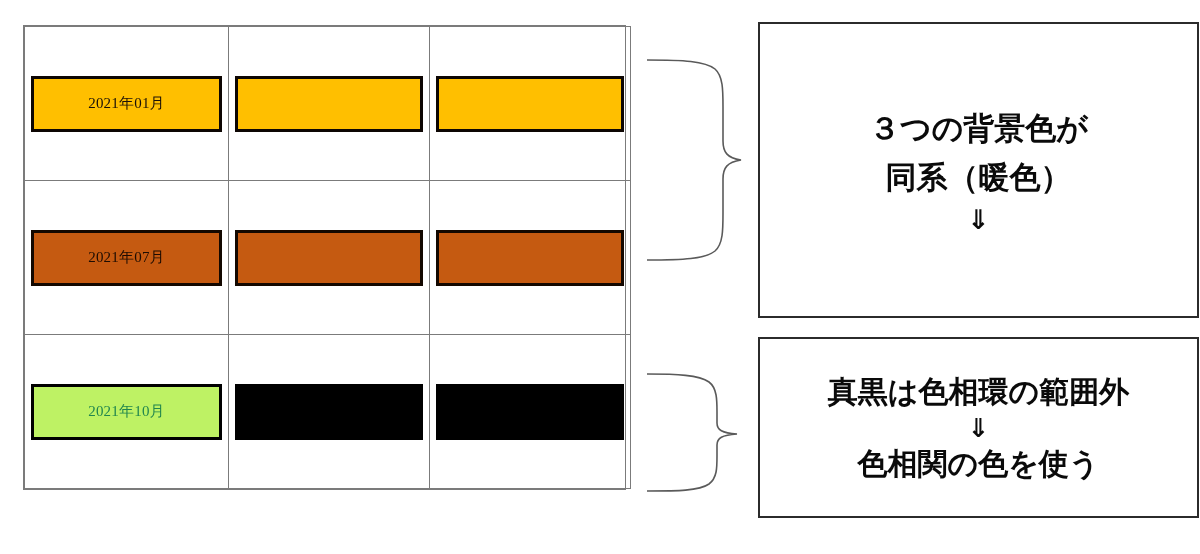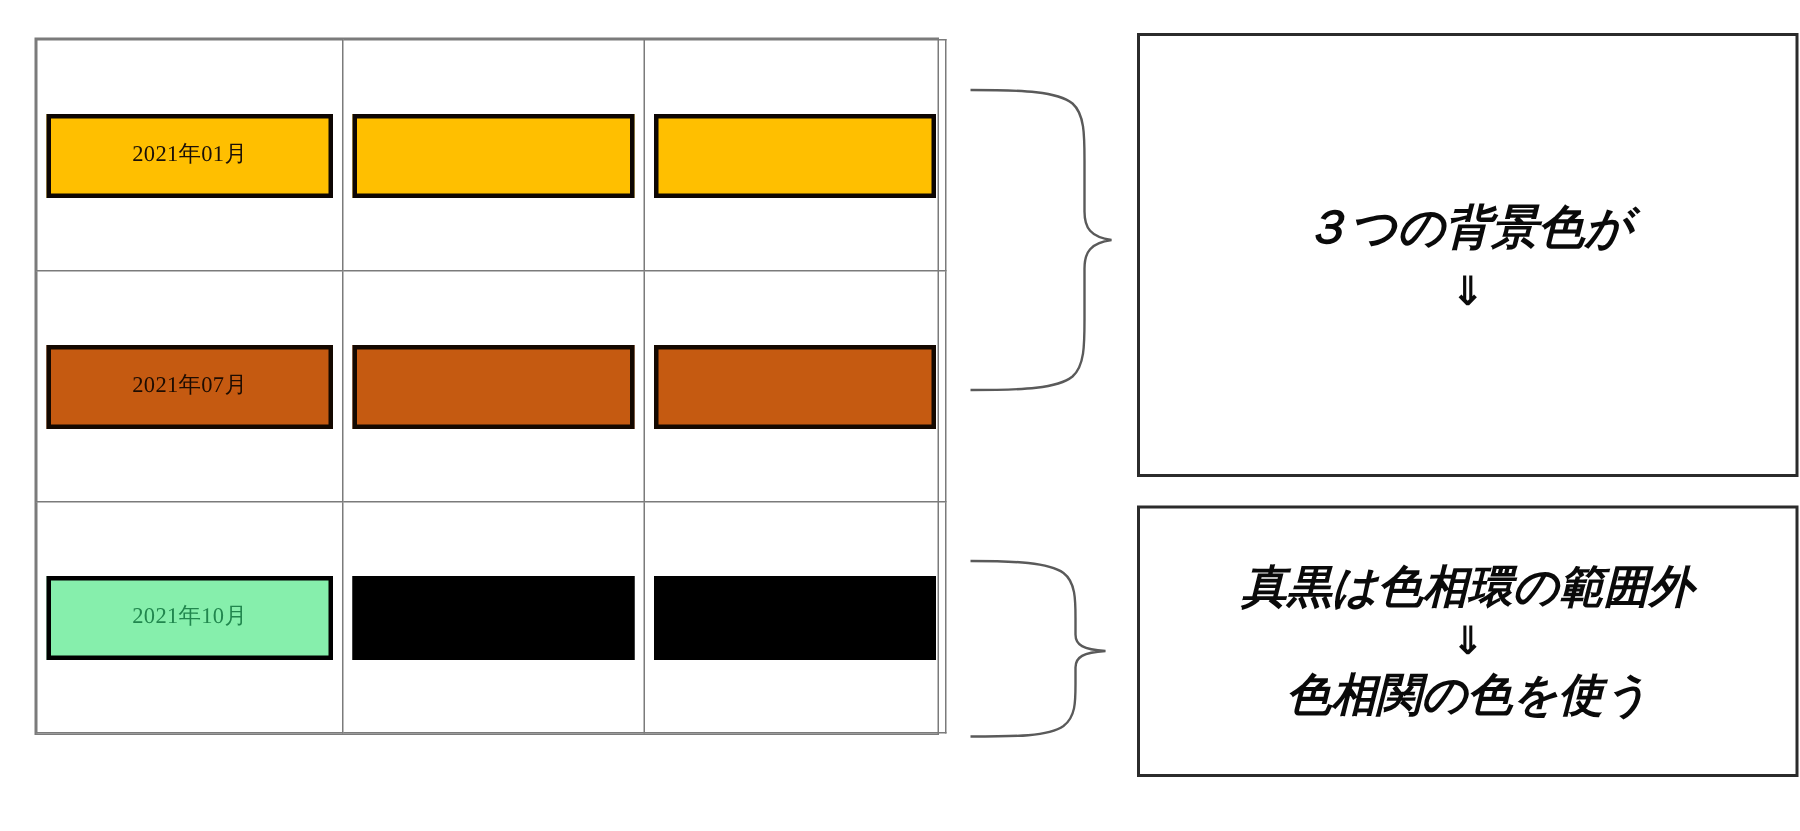--- a/index.html
+++ b/index.html
@@ -62,21 +62,20 @@
     box-sizing:border-box;
     border:2px solid #2b2b2b;
     background:#ffffff;
     display:flex;
     flex-direction:column;
     align-items:center;
     justify-content:center;
     font-family:"DejaVu Sans","Liberation Sans",sans-serif;
     font-weight:bold;
     color:#0a0a0a;
-    font-style:italic;
   }
   #callout-1{
     left:747px; top:22px;
     width:441px; height:296px;
   }
   #callout-2{
     left:747px; top:337px;
     width:441px; height:181px;
   }
   .callout .line{
@@ -114,21 +113,21 @@
           </td>
           <td class="c2" style="border-color: rgb(123, 123, 123);">
             <div class="swatch blank" id="sw-r3c2" style="background: rgb(197, 90, 17); color: rgb(29, 12, 2); border-color: rgb(20, 8, 0);"></div>
           </td>
           <td class="c3" style="border-color: rgb(123, 123, 123);">
             <div class="swatch blank" id="sw-r3c3" style="background: rgb(197, 90, 17); color: rgb(29, 12, 2); border-color: rgb(20, 8, 0);"></div>
           </td>
         </tr>
         <tr>
           <td class="c1" style="border-color: rgb(123, 123, 123);">
-            <div class="swatch" id="sw-r4c1" style="background: #86efac; color: rgb(33, 134, 78); border-color: rgb(0, 0, 0);">2021年10月</div>
+            <div class="swatch" id="sw-r4c1" style="background: #bef264; color: rgb(33, 134, 78); border-color: rgb(0, 0, 0);">2021年10月</div>
           </td>
           <td class="c2" style="border-color: rgb(123, 123, 123);">
             <div class="swatch blank" id="sw-r4c2" style="background: rgb(0, 0, 0); color: rgb(33, 134, 78); border-color: rgb(0, 0, 0);"></div>
           </td>
           <td class="c3" style="border-color: rgb(123, 123, 123);">
             <div class="swatch blank" id="sw-r4c3" style="background: rgb(0, 0, 0); color: rgb(33, 134, 78); border-color: rgb(0, 0, 0);"></div>
           </td>
         </tr>
       </tbody>
     </table>
@@ -143,20 +142,21 @@
 
   <svg class="brace" style="left:632px; top:370px;" width="110" height="125" viewBox="0 0 110 125">
     <path d="M 4 4 C 34 4, 56 5, 66 12 C 74 18, 74 30, 74 42
              L 74 53 C 74 60, 79 63, 94 64
              C 79 65, 74 68, 74 75
              L 74 86 C 74 98, 74 108, 66 114 C 56 121, 34 121, 4 121" fill="none" stroke="#5a5a5a" stroke-width="1.6"></path>
   </svg>
 
   <div class="callout" id="callout-1">
     <span class="line">３つの背景色が</span>
+    <span class="line">同系（暖色）</span>
     <span class="line arrow">⇓</span>
   </div>
 
   <div class="callout" id="callout-2">
     <span class="line">真黒は色相環の範囲外</span>
     <span class="line arrow">⇓</span>
     <span class="line">色相関の色を使う</span>
   </div>
 
 </div>

